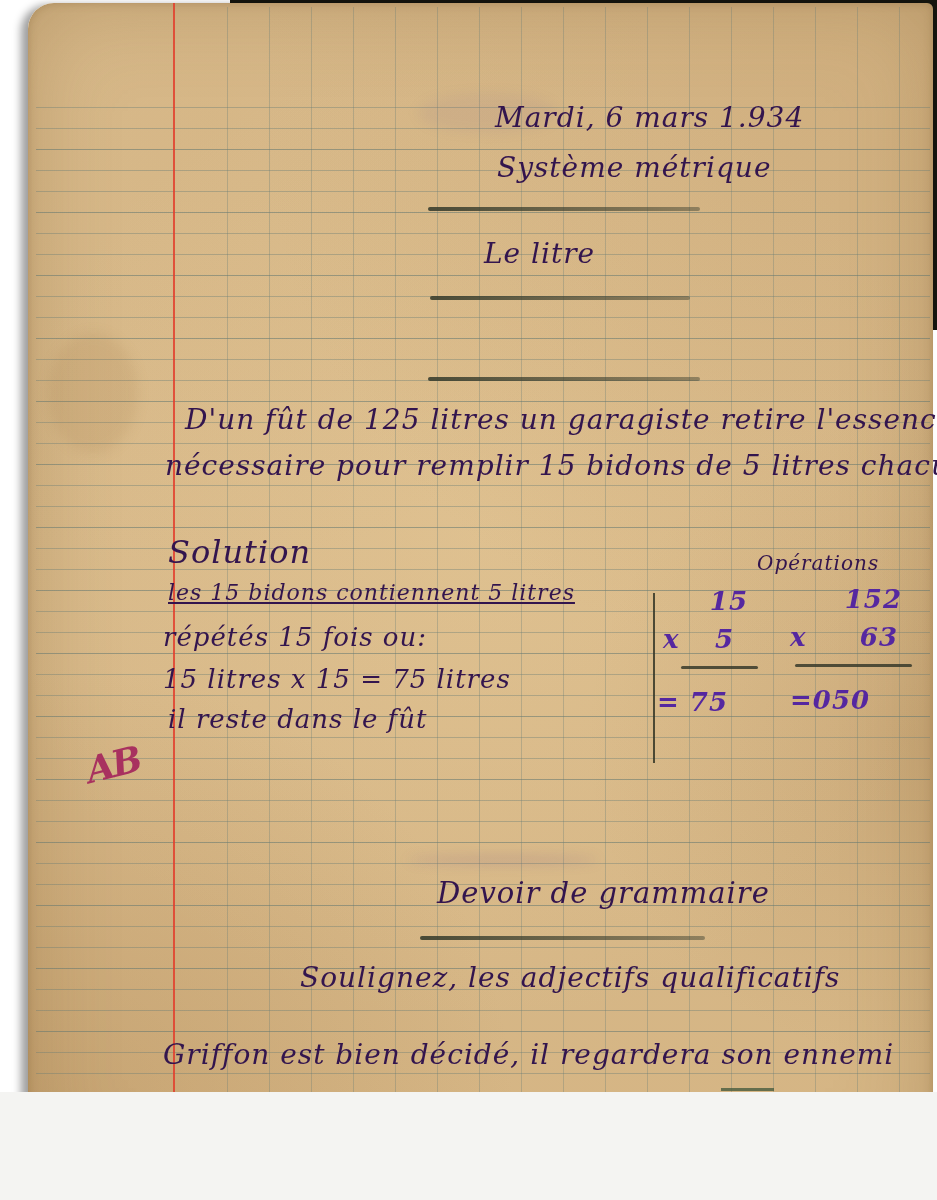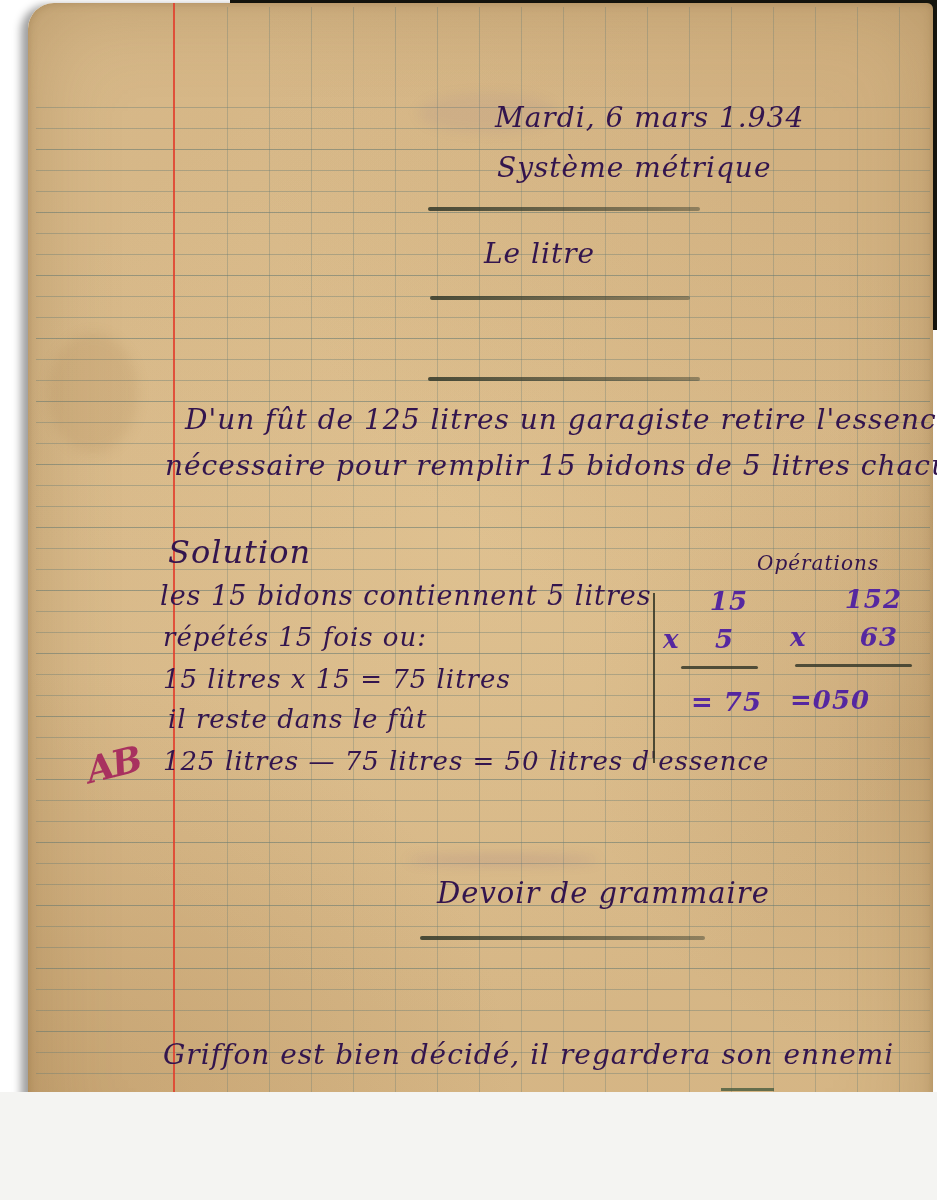--- a/index.html
+++ b/index.html
@@ -79,50 +79,50 @@
     <div class="sep" style="left:402px;top:293px;width:260px;"></div>
 
     <div class="sep" style="left:400px;top:374px;width:272px;"></div>
 
     <div class="hw" style="left:157px;top:402px;font-size:28px;">D'un fût de 125 litres un garagiste retire l'essence</div>
     <div class="hw" style="left:137px;top:448px;font-size:28px;">nécessaire pour remplir 15 bidons de 5 litres chacun.</div>
 
     <div class="hw" style="left:140px;top:532px;font-size:32px;">Solution</div>
     <div class="hw" style="left:729px;top:537px;font-size:20px;margin-top:12px;">Opérations</div>
 
-    <div class="hw" style="left:132px;top:578px;font-size:27px;">les 15 bidons contiennent 5 litres</div>
+    <div class="hw" style="left:140px;top:578px;font-size:22px;text-decoration:underline;">les 15 bidons contiennent 5 litres</div>
     <div class="hw" style="left:135px;top:620px;font-size:26px;">répétés 15 fois ou:</div>
     <div class="hw" style="left:135px;top:662px;font-size:26px;">15 litres x 15 = 75 litres</div>
     <div class="hw" style="left:140px;top:702px;font-size:26px;">il reste dans le fût</div>
-    <div class="hw" style="left:135px;top:744px;font-size:26px;">125 litres — 75 litres = 50 litres d'essence</div>
 
     <div class="mark" style="left:58px;top:740px;">AB</div>
 
     <div class="op-vline" style="left:625px;top:590px;height:170px;"></div>
 
     <div class="op" style="left:629px;top:583px;width:105px;">
       <div class="op-row op-top" style="padding-right:14px;">15</div>
       <div class="op-row" style="padding:8px 28px 0 6px;">
         <span>x</span>
         <span>5</span>
       </div>
       <div class="op-rule" style="margin:12px 4px 0 24px;"></div>
-      <div style="margin-top:18px;text-align:right;">= 75</div>
+      <div style="margin-top:18px;">= 75</div>
     </div>
 
     <div class="op" style="left:762px;top:581px;width:122px;">
       <div class="op-row op-top" style="padding-right:10px;">152</div>
       <div class="op-row" style="padding:8px 14px 0 0;">
         <span>x</span>
         <span>63</span>
       </div>
       <div class="op-rule" style="margin:12px 0 0 5px;"></div>
       <div style="margin-top:18px;">=050</div>
     </div>
 
     <div class="hw" style="left:409px;top:875px;font-size:29px;">Devoir de grammaire</div>
     <div class="sep" style="left:392px;top:933px;width:285px;"></div>
+    <div class="hw" style="left:272px;top:960px;font-size:28px;">Soulignez, les adjectifs qualificatifs</div>
 
     <div class="hw" style="left:135px;top:1037px;font-size:28px;">
       <span>Griffon est bien décidé, il regardera </span><span class="underline-pencil">son</span><span> ennemi</span>
     </div>
   </div>
 </div>
 
 </body></html>

